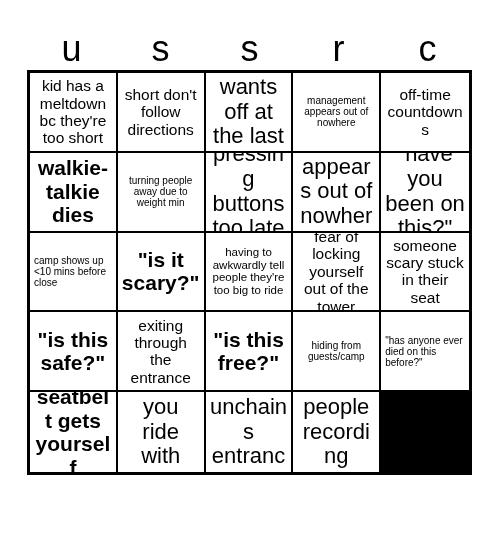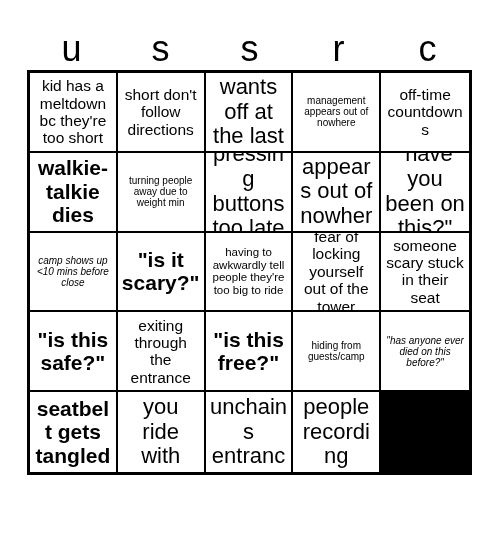--- a/index.html
+++ b/index.html
@@ -72,21 +72,21 @@
     text-align: center;
     line-height: 1.12;
     word-wrap: break-word;
   }
   
   .s-xl .cell-text { font-size: 21px; font-weight: bold; }
   .s-lg .cell-text { font-size: 22px; }
   .s-md .cell-text { font-size: 15.5px; }
   .s-sm .cell-text { font-size: 10px; }
   .s-xs .cell-text { font-size: 11.5px; }
-  .align-left .cell-text { text-align: center; font-style: italic; }
+  .align-left .cell-text { text-align: left; }
 </style>
 </head>
 <body>
 
 <div id="bingo-card">
   <div id="header-row">
       <div class="header-cell">u</div>
       <div class="header-cell">s</div>
       <div class="header-cell">s</div>
       <div class="header-cell">r</div>
@@ -147,21 +147,21 @@
       <div class="cell s-xl">
         <span class="cell-text">"is this free?"</span>
       </div>
       <div class="cell s-sm">
         <span class="cell-text">hiding from guests/camp</span>
       </div>
       <div class="cell s-sm align-left">
         <span class="cell-text">"has anyone ever died on this before?"</span>
       </div>
       <div class="cell s-xl">
-        <span class="cell-text">seatbelt gets tangled</span>
+        <span class="cell-text">seatbelt gets yourself</span>
       </div>
       <div class="cell s-lg">
         <span class="cell-text">"can you ride with us?"</span>
       </div>
       <div class="cell s-lg">
         <span class="cell-text">kid unchains entrance</span>
       </div>
       <div class="cell s-lg">
         <span class="cell-text">people recording</span>
       </div>

